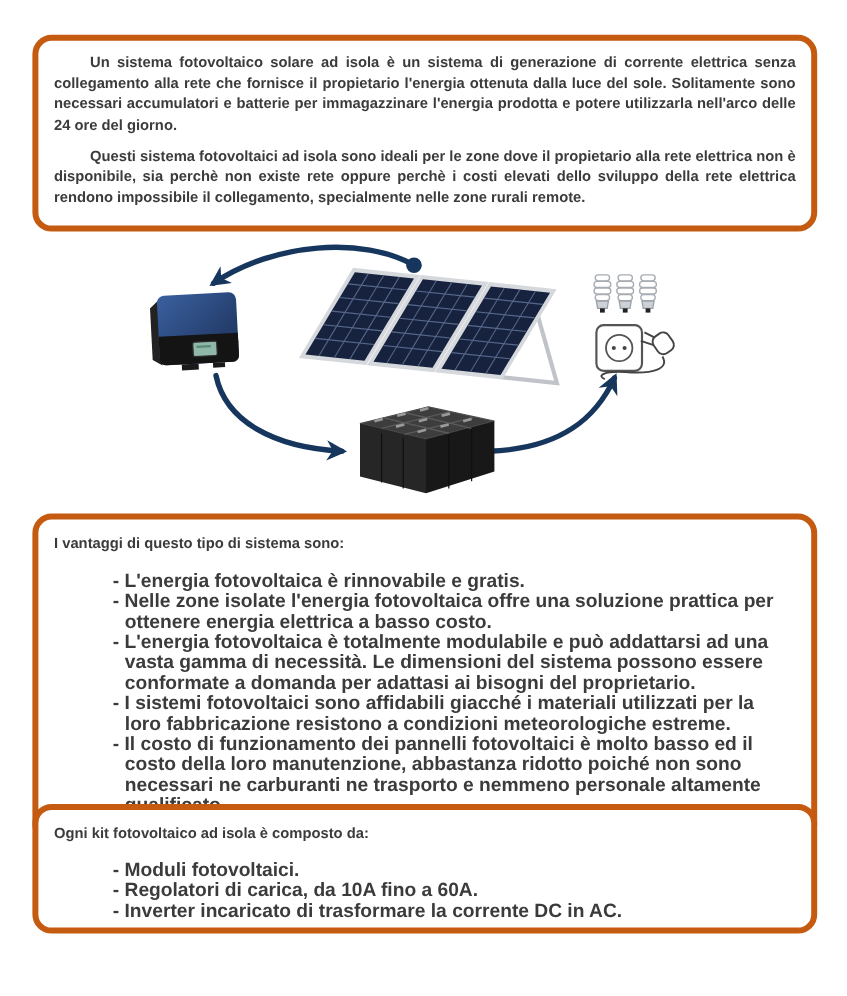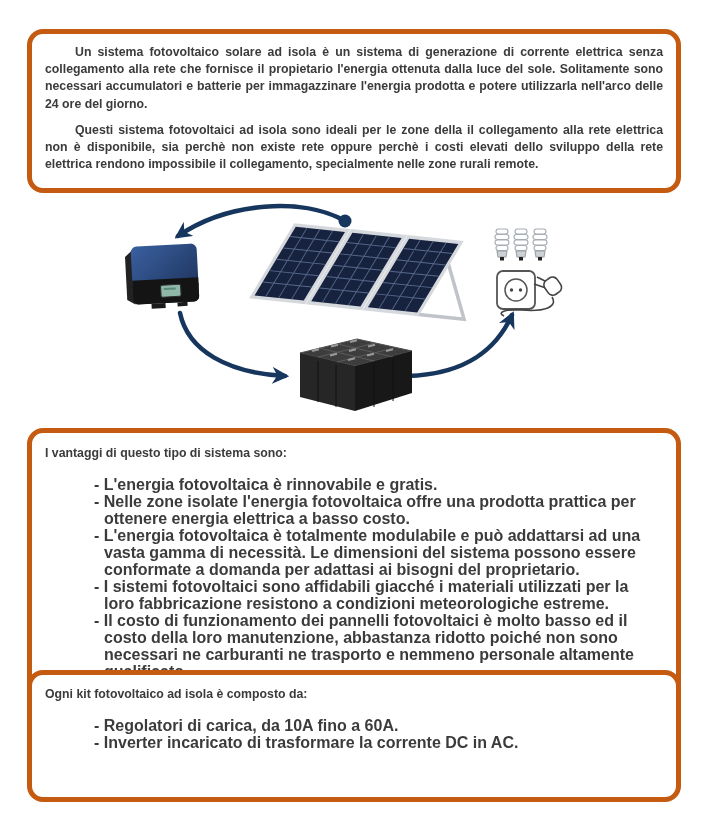--- a/index.html
+++ b/index.html
@@ -14,42 +14,42 @@
   }
   .obox{
     position:absolute;left:27px;width:654px;
     box-sizing:border-box;
     border:5px solid #C55A11;
     border-radius:16px;
     background:#ffffff;
   }
   #intro-box{top:29px;height:164px;padding:10px 13px 0 13px;}
   #advantages-box{top:428px;height:275px;padding:12px 13px 0 13px;}
-  #kit-box{top:670px;height:132px;padding:11px 13px 0 13px;}
+  #kit-box{top:670px;height:108px;padding:11px 13px 0 13px;}
   .para{
     font-size:12.3px;line-height:17.2px;
     text-align:justify;text-indent:30px;
     margin:0 0 9px 0;
   }
   .box-heading{font-size:12.3px;line-height:17px;margin:0;}
   .blist{margin-top:14px;padding-left:49px;padding-right:4px;}
   .bitem{
     font-size:16px;line-height:17px;
     padding-left:10px;text-indent:-10px;
   }
   #diagram{position:absolute;top:195px;left:0;width:706px;height:230px;}
 </style>
 </head>
 <body>
 
 <div id="page">
 
   <div class="obox" id="intro-box">
     <p class="para">Un sistema fotovoltaico solare ad isola è un sistema di generazione di corrente elettrica senza collegamento alla rete che fornisce il propietario l'energia ottenuta dalla luce del sole. Solitamente sono necessari accumulatori e batterie per immagazzinare l'energia prodotta e potere utilizzarla nell'arco delle 24 ore del giorno.</p>
-    <p class="para">Questi sistema fotovoltaici ad isola sono ideali per le zone della il collegamento alla rete elettrica non è disponibile, sia perchè non existe rete oppure perchè i costi elevati dello sviluppo della rete elettrica rendono impossibile il collegamento, specialmente nelle zone rurali remote.</p>
+    <p class="para">Questi sistema fotovoltaici ad isola sono ideali per le zone dove il propietario alla rete elettrica non è disponibile, sia perchè non existe rete oppure perchè i costi elevati dello sviluppo della rete elettrica rendono impossibile il collegamento, specialmente nelle zone rurali remote.</p>
   </div>
 
   <svg id="diagram" viewBox="0 0 706 230">
     <defs>
       <marker id="ah" viewBox="0 0 10 10" refX="7.5" refY="5" markerWidth="17" markerHeight="17" orient="auto" markerUnits="userSpaceOnUse">
         <path d="M0,0 L10,5 L0,10 L3,5 Z" fill="#17365D"></path>
       </marker>
       <linearGradient id="invgrad" x1="0" y1="0" x2="1" y2="1">
         <stop offset="0" stop-color="#3A60A0"></stop>
         <stop offset="1" stop-color="#1B2F55"></stop>
@@ -147,28 +147,29 @@
         <rect x="545" y="83" width="15" height="17" rx="5.5" fill="#ffffff" transform="rotate(-35 552 91)"></rect>
         <path d="M552,102 C558,112 545,117 521,115 C503,114 497,118 504,121"></path>
       </g>
     </g>
   </svg>
 
   <div class="obox" id="advantages-box">
     <p class="box-heading">I vantaggi di questo tipo di sistema sono:</p>
     <div class="blist">
       <div class="bitem">- L'energia fotovoltaica è rinnovabile e gratis.</div>
-      <div class="bitem">- Nelle zone isolate l'energia fotovoltaica offre una prodotta prattica per ottenere energia elettrica a basso costo.</div>
+      <div class="bitem">- Nelle zone isolate l'energia fotovoltaica offre una soluzione prattica per ottenere energia elettrica a basso costo.</div>
       <div class="bitem">- L'energia fotovoltaica è totalmente modulabile e può addattarsi ad una vasta gamma di necessità. Le dimensioni del sistema possono essere conformate a domanda per adattasi ai bisogni del proprietario.</div>
       <div class="bitem">- I sistemi fotovoltaici sono affidabili giacché i materiali utilizzati per la loro fabbricazione resistono a condizioni meteorologiche estreme.</div>
       <div class="bitem">- Il costo di funzionamento dei pannelli fotovoltaici è molto basso ed il costo della loro manutenzione, abbastanza ridotto poiché non sono necessari ne carburanti ne trasporto e nemmeno personale altamente qualificato.</div>
     </div>
   </div>
 
   <div class="obox" id="kit-box">
     <p class="box-heading">Ogni kit fotovoltaico ad isola è composto da:</p>
     <div class="blist">
+      <div class="bitem">- Moduli fotovoltaici.</div>
       <div class="bitem">- Regolatori di carica, da 10A fino a 60A.</div>
       <div class="bitem">- Inverter incaricato di trasformare la corrente DC in AC.</div>
     </div>
   </div>
 
 </div>
 
 </body></html>

